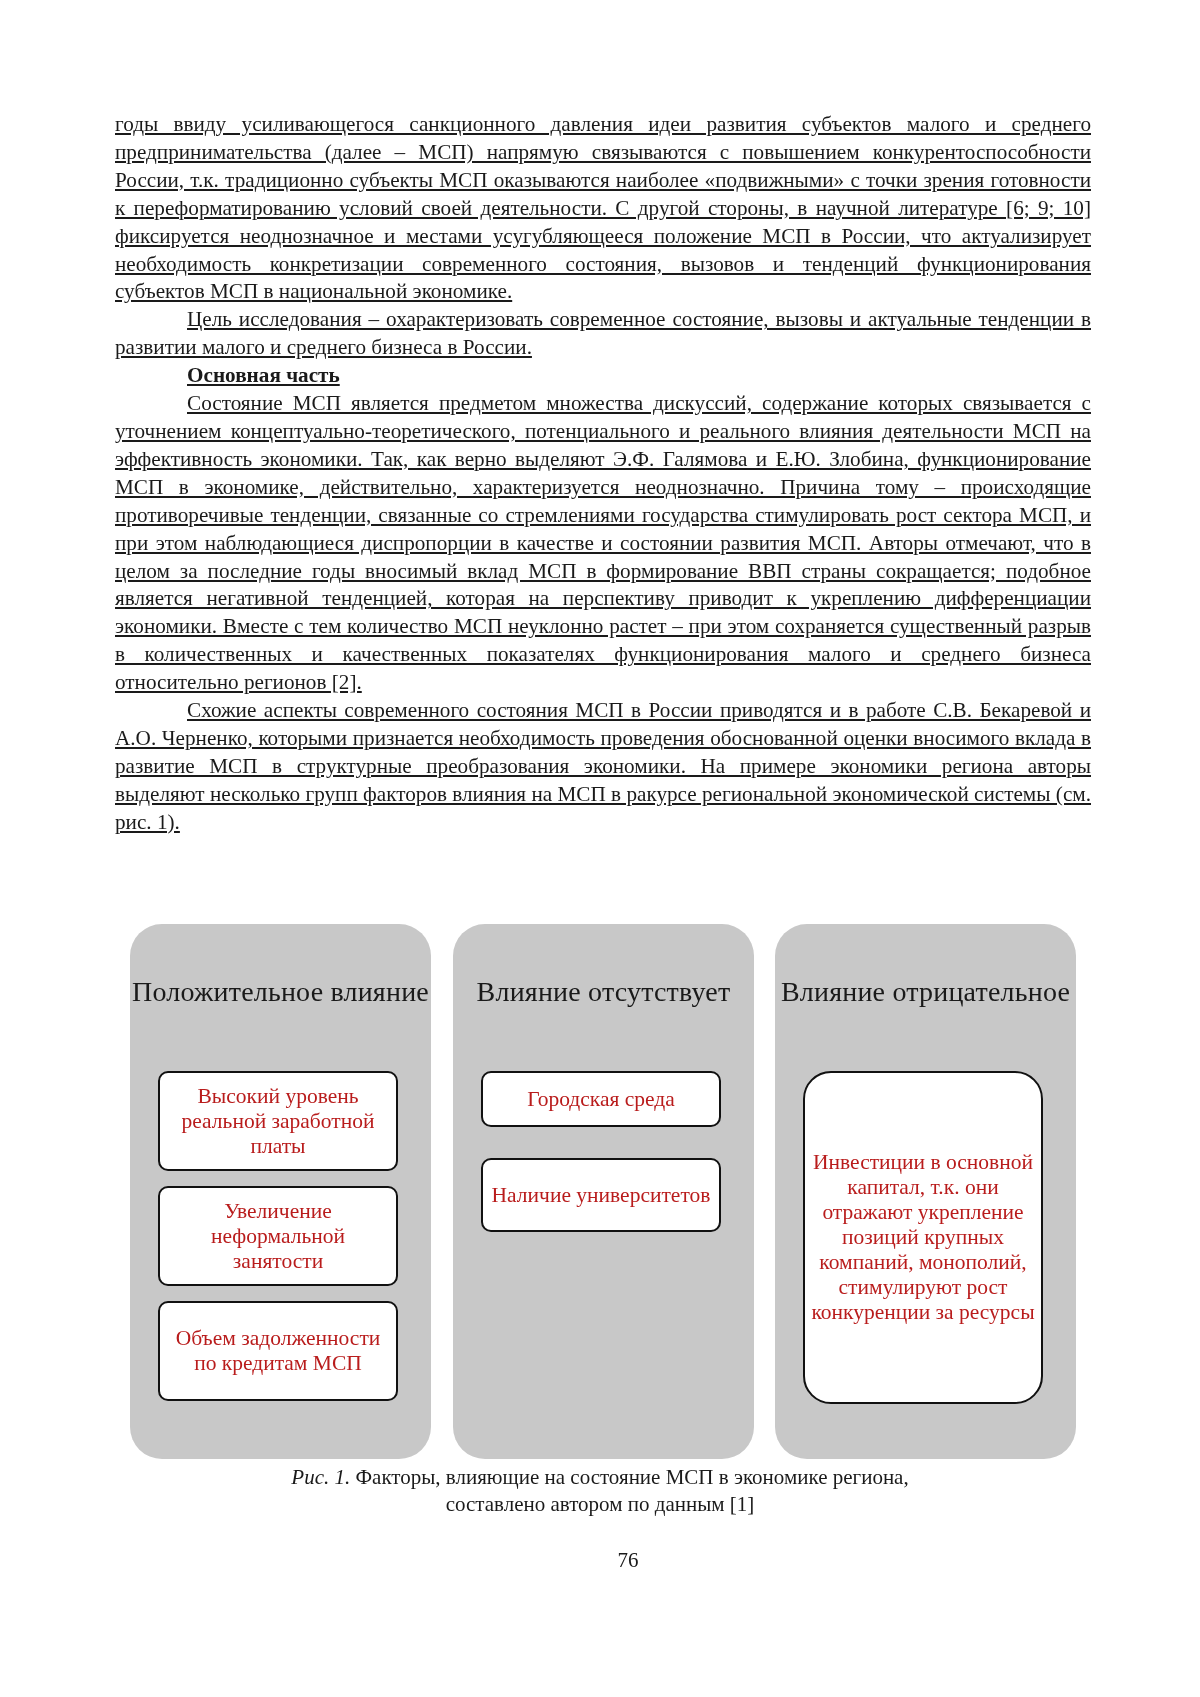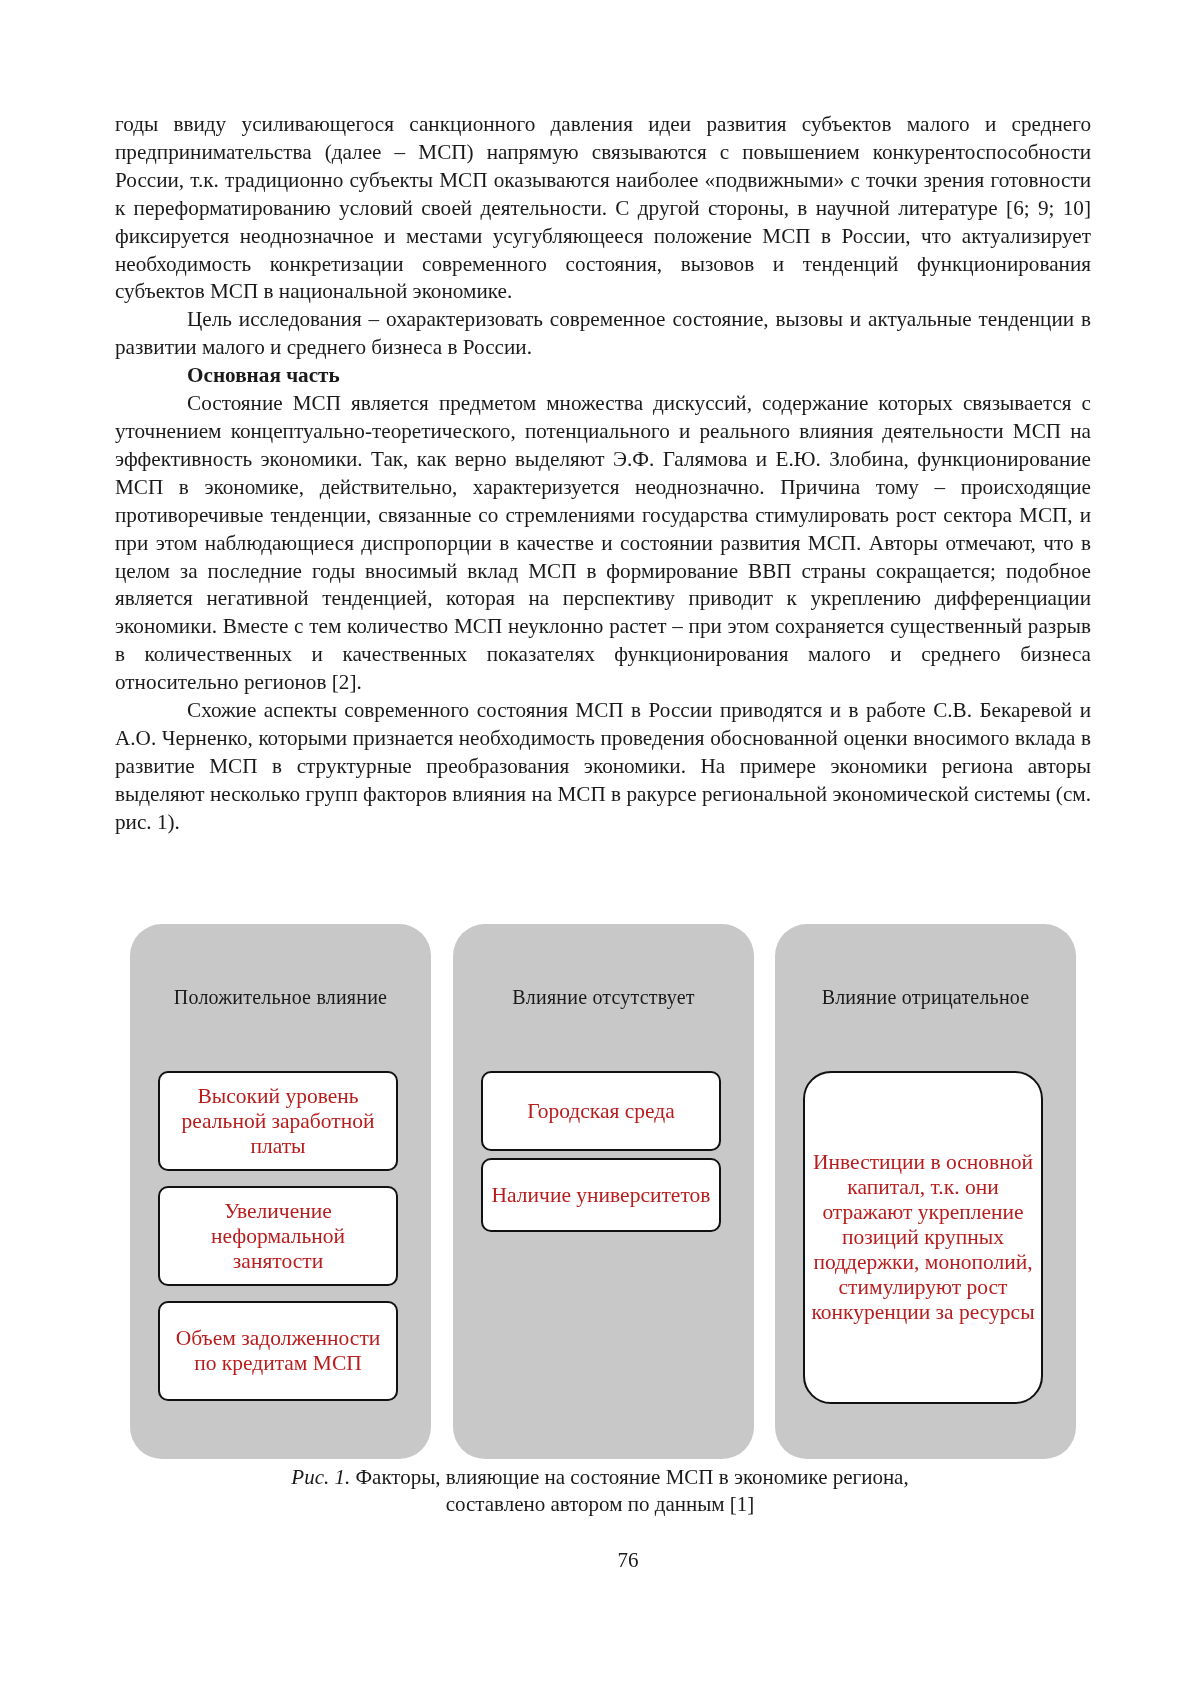--- a/index.html
+++ b/index.html
@@ -2,33 +2,33 @@
 <html><head>
 <meta charset="utf-8">
 <style>
   html, body { margin: 0; padding: 0; background: #ffffff; }
   body { width: 1200px; height: 1697px; position: relative; overflow: hidden; }
   .page {
     position: absolute; left: 115px; top: 111px; width: 976px;
     font-family: "Liberation Serif", serif; font-size: 21.2px; line-height: 27.9px;
     color: #1a1a1a; text-align: justify;
   }
-  .page p { margin: 0; }
+  .page p { margin: 0; text-decoration: underline; }
   .indent { text-indent: 72px; }
   .heading { font-weight: bold; padding-left: 72px; }
   .figure {
     position: absolute; left: 130px; top: 924px; width: 946px; height: 535px;
   }
   .col {
     position: absolute; top: 0; width: 301px; height: 535px;
     background: #c8c8c8; border-radius: 32px;
   }
   .col-title {
-    position: absolute; top: 62px; left: 0; width: 100%; text-align: center;
-    font-family: "Liberation Serif", serif; font-size: 20px; color: #1a1a1a; letter-spacing: 0.2px;
+    position: absolute; top: 52px; left: 0; width: 100%; text-align: center;
+    font-family: "Liberation Serif", serif; font-size: 28px; color: #1a1a1a; letter-spacing: 0.2px;
   }
   .box {
     position: absolute; left: 28px; width: 240px; background: #ffffff;
     border: 2px solid #111; border-radius: 10px; box-sizing: border-box;
     display: flex; align-items: center; justify-content: center; text-align: center;
     font-family: "Liberation Serif", serif; font-size: 21.5px; line-height: 25px; color: #b91c1c;
     padding: 0 4px;
   }
   .box.big { border-radius: 28px; }
   .caption {
@@ -55,27 +55,27 @@
 <div class="figure">
   <div class="col" style="left:0;">
     <div class="col-title">Положительное влияние</div>
     <div class="box" style="top:147px;height:100px;">Высокий уровень реальной заработной платы</div>
     <div class="box" style="top:262px;height:100px;">Увеличение неформальной занятости</div>
     <div class="box" style="top:377px;height:100px;">Объем задолженности по кредитам МСП</div>
   </div>
 
   <div class="col" style="left:323px;">
     <div class="col-title">Влияние отсутствует</div>
-    <div class="box" style="top:147px;height:80px;">Городская среда</div>
+    <div class="box" style="top:147px;height:56px;">Городская среда</div>
     <div class="box" style="top:234px;height:74px;">Наличие университетов</div>
   </div>
 
   <div class="col" style="left:645px;">
     <div class="col-title">Влияние отрицательное</div>
-    <div class="box big" style="top:147px;height:333px;">Инвестиции в основной капитал, т.к. они отражают укрепление позиций крупных поддержки, монополий, стимулируют рост конкуренции за ресурсы</div>
+    <div class="box big" style="top:147px;height:333px;">Инвестиции в основной капитал, т.к. они отражают укрепление позиций крупных компаний, монополий, стимулируют рост конкуренции за ресурсы</div>
   </div>
 </div>
 
 <div class="caption">
   <i>Рис. 1.</i><span> Факторы, влияющие на состояние МСП в экономике региона,</span><br>
   <span>составлено автором по данным [1]</span>
 </div>
 
 <div class="pagenum">76</div>
 

